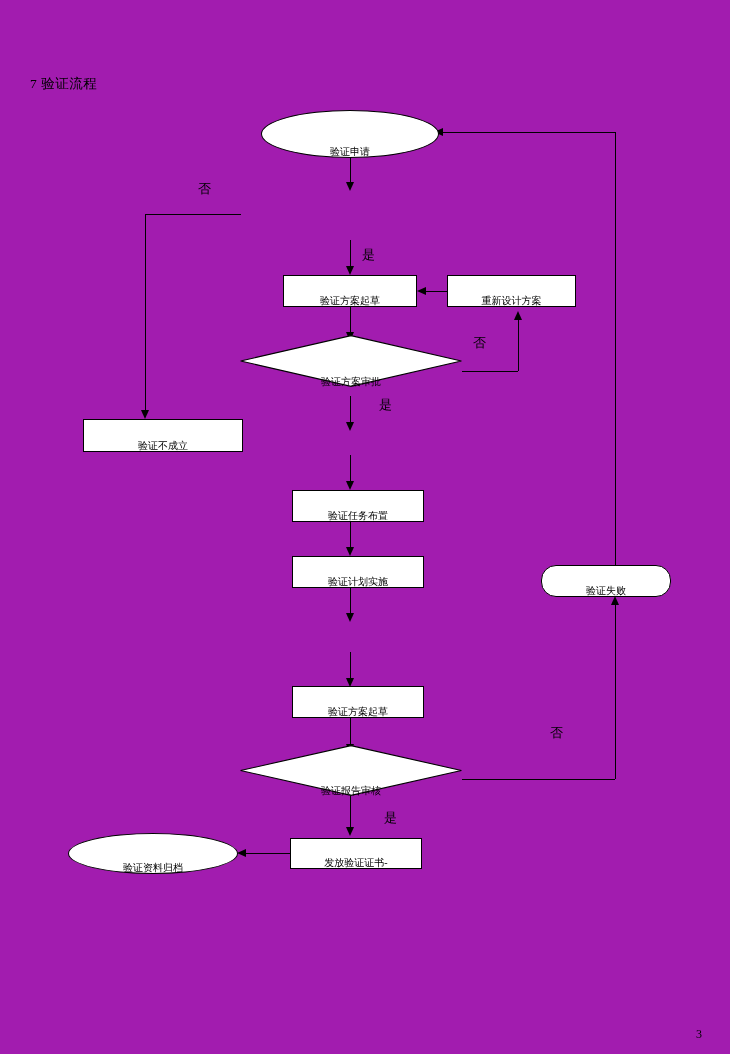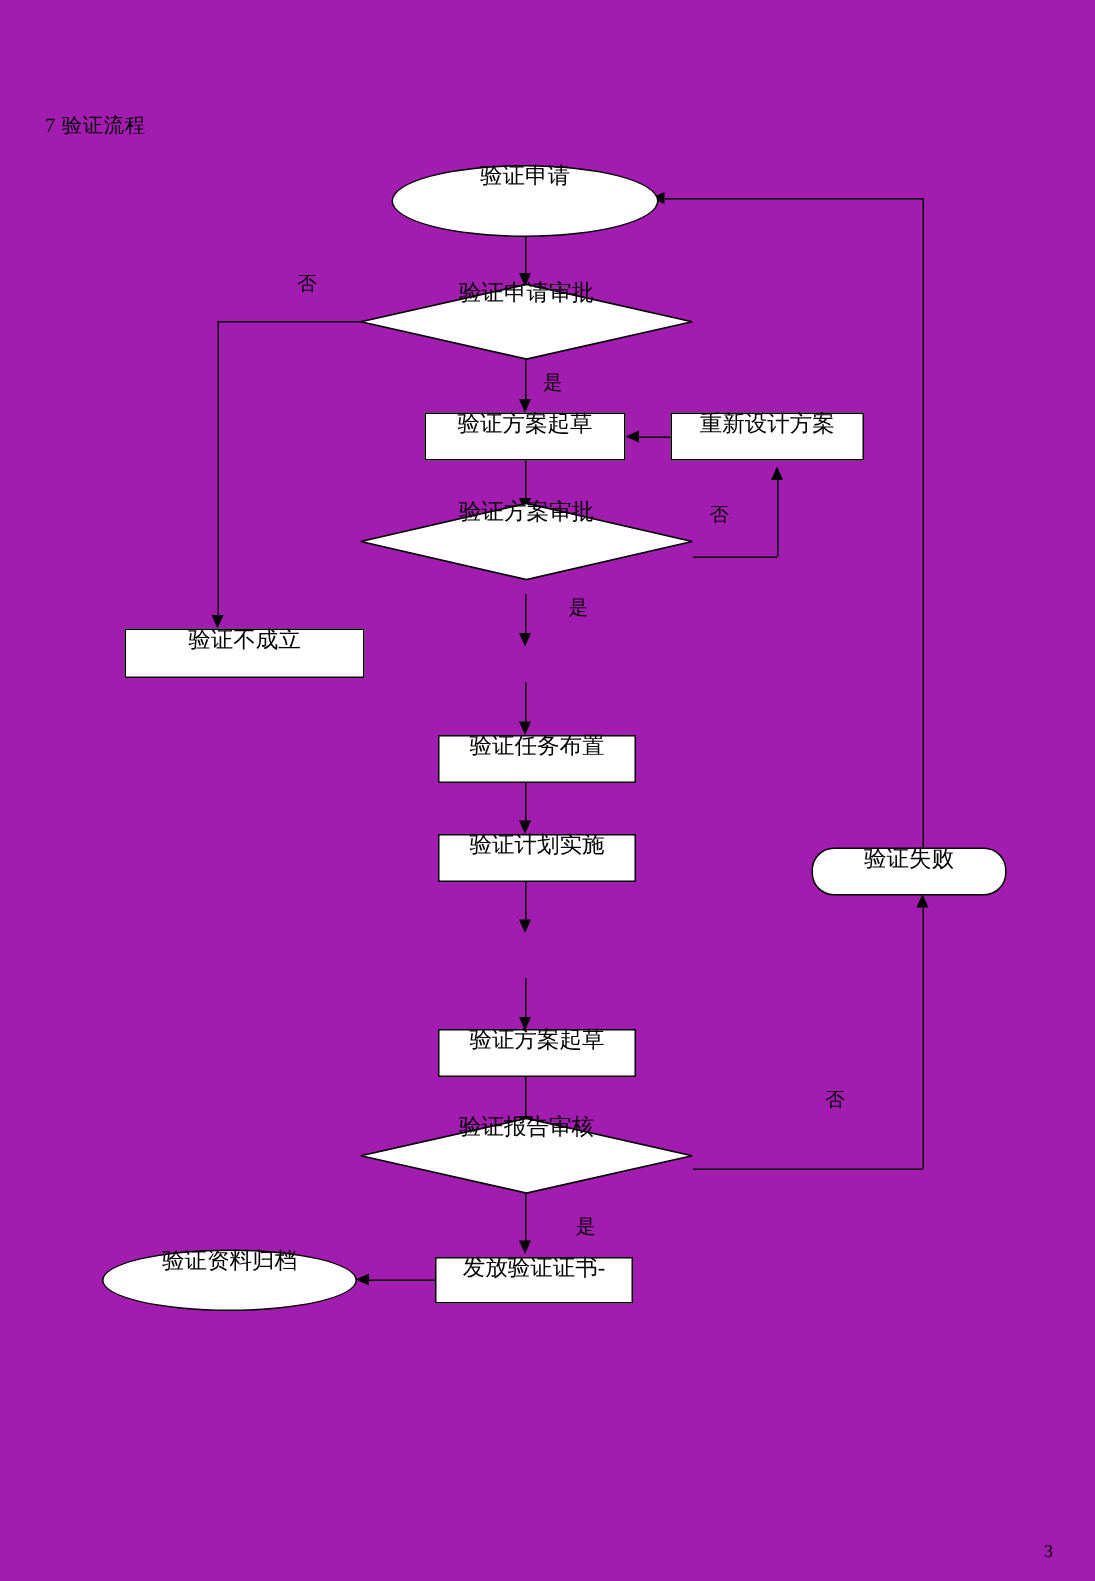--- a/index.html
+++ b/index.html
@@ -31,23 +31,23 @@
     right: 28px;
     bottom: 12px;
     font-size: 12px;
   }
 
   
   .node {
     position: absolute;
     box-sizing: border-box;
     display: flex;
-    align-items: flex-start;
+    align-items: flex-end;
     justify-content: center;
-    font-size: 15px;
+    font-size: 10px;
     line-height: 1;
     white-space: nowrap;
     color: #000;
   }
   .node.process {
     border: 1px solid #000000;
     background: #ffffff;
   }
   .node.terminator {
     border: 1px solid #000000;
@@ -167,26 +167,20 @@
   <div class="edge-label" style="left:362px; top:248px;">是</div>
   <div class="edge-label" style="left:473px; top:336px;">否</div>
   <div class="edge-label" style="left:379px; top:398px;">是</div>
   <div class="edge-label" style="left:550px; top:726px;">否</div>
   <div class="edge-label" style="left:384px; top:811px;">是</div>
 
   <div class="node terminator" style="left:261px; top:110px; width:178px; height:48px;">
     <span>验证申请</span>
   </div>
 
-  <div class="node decision" style="left:240px; top:189px; width:222px; height:51px;">
-    <svg viewBox="0 0 222 51" preserveAspectRatio="none">
-      <polygon points="111,0.6 221.4,25.5 111,50.4 0.6,25.5" fill="#ffffff" stroke="#000000" stroke-width="1.1" vector-effect="non-scaling-stroke"></polygon>
-    </svg>
-    <span class="dlabel">验证申请审批</span>
-  </div>
 
   <div class="node process" style="left:83px; top:419px; width:160px; height:33px;">
     <span>验证不成立</span>
   </div>
 
   <div class="node process" style="left:283px; top:275px; width:134px; height:32px;">
     <span>验证方案起草</span>
   </div>
 
   <div class="node process" style="left:447px; top:275px; width:129px; height:32px;">

